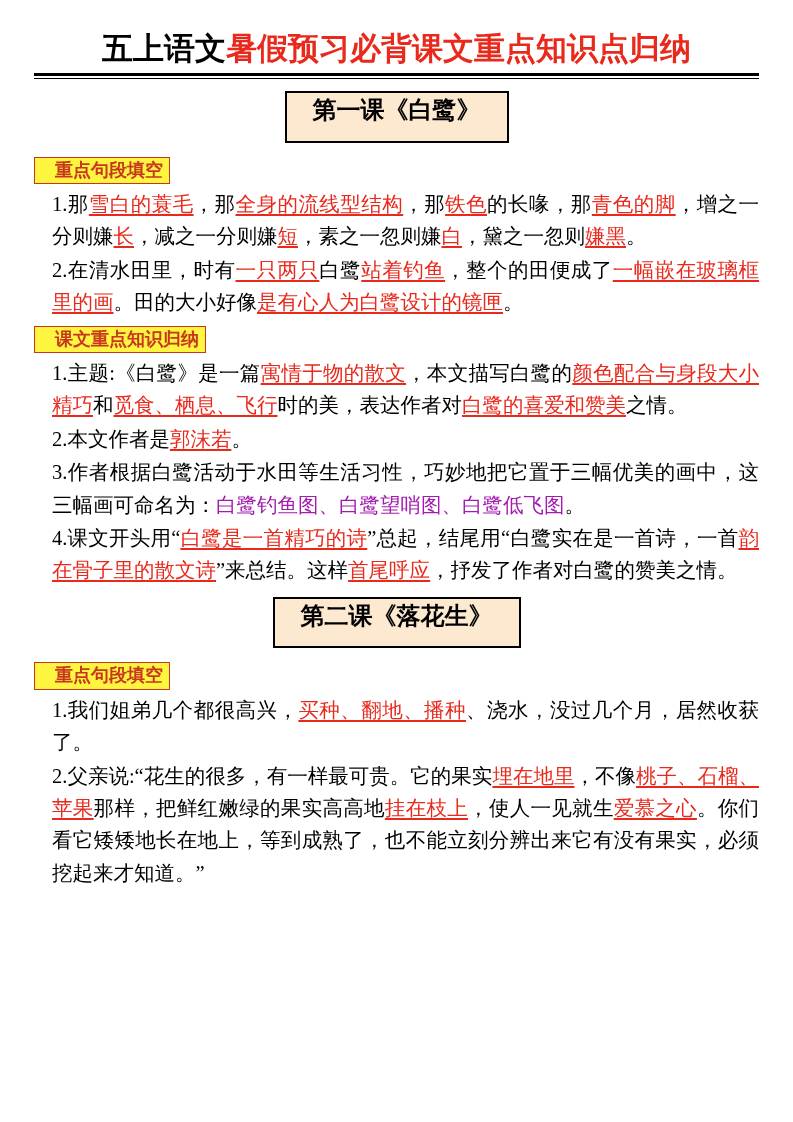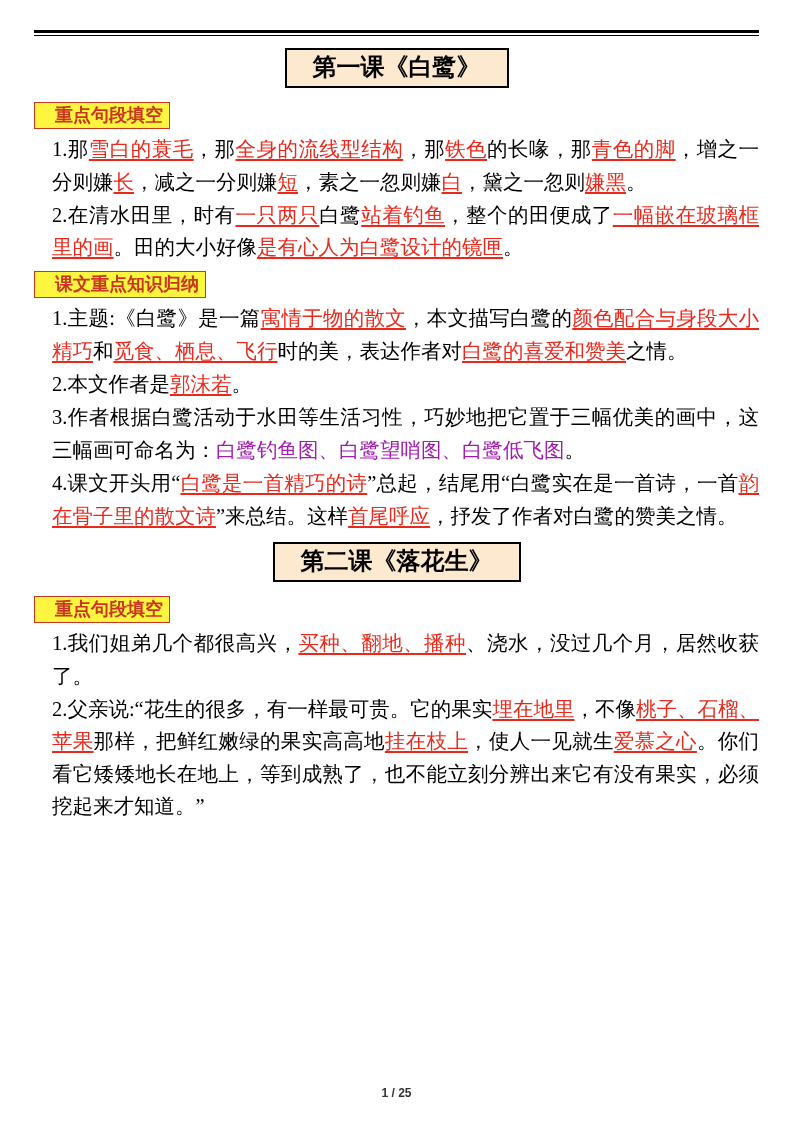--- a/index.html
+++ b/index.html
@@ -46,21 +46,21 @@
 
   
   .lesson-head {
     text-align: center;
     margin: 10px 0 8px 0;
   }
   .lesson-head .box {
     display: inline-block;
     background: #fde9cf;
     border: 2px solid #000000;
-    padding: 3px 26px 4px 26px;
+    padding: 3px 26px 16px 26px;
     font-size: 24px;
     font-weight: bold;
     color: #000000;
     line-height: 1.2;
   }
 
   
   .tag {
     display: inline-block;
     background: #fdf53f;
@@ -104,19 +104,21 @@
     color: #333333;
     font-family: "Liberation Sans", sans-serif;
     font-weight: bold;
   }
 </style>
 </head>
 <body>
 
 <div class="page">
 
+  <div class="doc-title">
+    <span class="black">五上语文</span><span class="red">暑假预习必背课文重点知识点归纳</span>
+  </div>
   <div class="title-rule"></div>
   <div class="title-rule2"></div>
 
   <div id="content"><div class="lesson-head"><span class="box">第一课《白鹭》</span></div><div class="tag">重点句段填空</div><p class="body"><span>1.那</span><span class="r">雪白的蓑毛</span><span>，那</span><span class="r">全身的流线型结构</span><span>，那</span><span class="r">铁色</span><span>的长喙，那</span><span class="r">青色的脚</span><span>，增之一分则嫌</span><span class="r">长</span><span>，减之一分则嫌</span><span class="r">短</span><span>，素之一忽则嫌</span><span class="r">白</span><span>，黛之一忽则</span><span class="r">嫌黑</span><span>。</span></p><p class="body"><span>2.在清水田里，时有</span><span class="r">一只两只</span><span>白鹭</span><span class="r">站着钓鱼</span><span>，整个的田便成了</span><span class="r">一幅嵌在玻璃框里的画</span><span>。田的大小好像</span><span class="r">是有心人为白鹭设计的镜匣</span><span>。</span></p><div class="tag">课文重点知识归纳</div><p class="body"><span>1.主题:《白鹭》是一篇</span><span class="r">寓情于物的散文</span><span>，本文描写白鹭的</span><span class="r">颜色配合与身段大小精巧</span><span>和</span><span class="r">觅食、栖息、飞行</span><span>时的美，表达作者对</span><span class="r">白鹭的喜爱和赞美</span><span>之情。</span></p><p class="body"><span>2.本文作者是</span><span class="r">郭沫若</span><span>。</span></p><p class="body"><span>3.作者根据白鹭活动于水田等生活习性，巧妙地把它置于三幅优美的画中，这三幅画可命名为：</span><span class="rn">白鹭钓鱼图、白鹭望哨图、白鹭低飞图</span><span>。</span></p><p class="body"><span>4.课文开头用“</span><span class="r">白鹭是一首精巧的诗</span><span>”总起，结尾用“白鹭实在是一首诗，一首</span><span class="r">韵在骨子里的散文诗</span><span>”来总结。这样</span><span class="r">首尾呼应</span><span>，抒发了作者对白鹭的赞美之情。</span></p><div class="lesson-head"><span class="box">第二课《落花生》</span></div><div class="tag">重点句段填空</div><p class="body"><span>1.我们姐弟几个都很高兴，</span><span class="r">买种、翻地、播种</span><span>、浇水，没过几个月，居然收获了。</span></p><p class="body"><span>2.父亲说:“花生的很多，有一样最可贵。它的果实</span><span class="r">埋在地里</span><span>，不像</span><span class="r">桃子、石榴、苹果</span><span>那样，把鲜红嫩绿的果实高高地</span><span class="r">挂在枝上</span><span>，使人一见就生</span><span class="r">爱慕之心</span><span>。你们看它矮矮地长在地上，等到成熟了，也不能立刻分辨出来它有没有果实，必须挖起来才知道。”</span></p></div>
 
-  <div class="footer">1 / 25</div>
 </div>
 
 </body></html>

